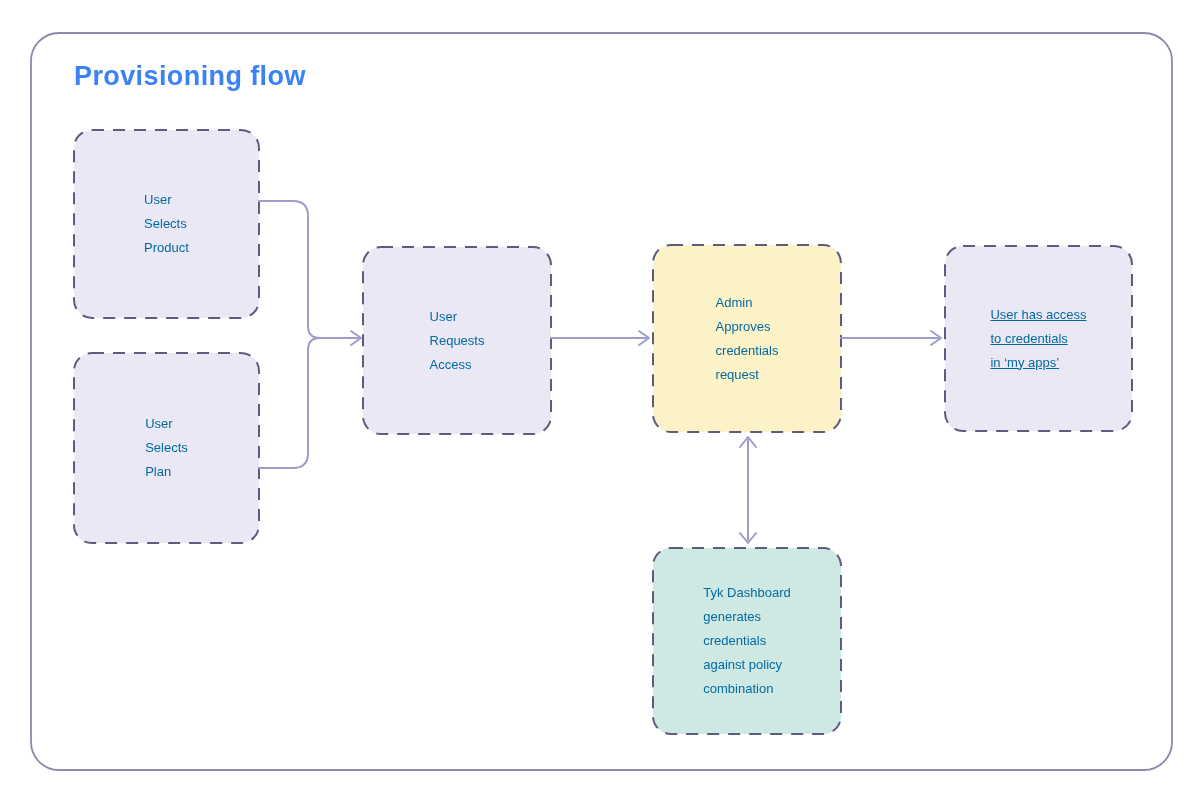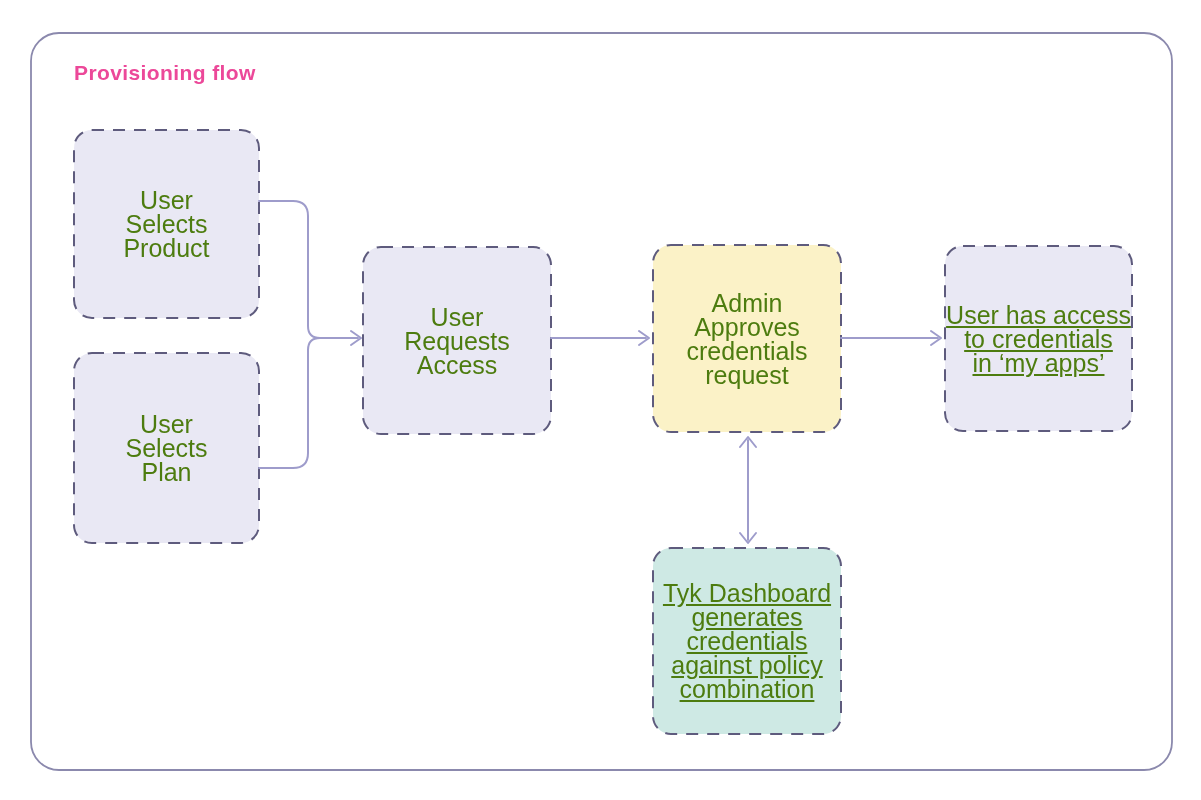--- a/index.html
+++ b/index.html
@@ -19,43 +19,43 @@
     position: absolute;
     left: 0;
     top: 0;
     width: 1201px;
     height: 800px;
   }
   .diagram-title {
     position: absolute;
     left: 74px;
     top: 61px;
-    font-size: 21px;
+    font-size: 27px;
     font-weight: 700;
     letter-spacing: 0.4px;
-    color: #ec4899;
+    color: #3b82f6;
   }
   .node-label {
     position: absolute;
     display: flex;
     align-items: center;
     justify-content: center;
-    text-align: center;
+    text-align: left;
     white-space: pre-line;
-    font-size: 25px;
+    font-size: 13px;
     line-height: 24px;
-    color: #4d7c0f;
+    color: #0369a1;
     pointer-events: none;
   }
   .n-product  { left: 74px;  top: 130px; width: 185px; height: 188px; }
   .n-plan     { left: 74px;  top: 353px; width: 185px; height: 190px; }
   .n-request  { left: 363px; top: 247px; width: 188px; height: 187px; }
   .n-admin    { left: 653px; top: 245px; width: 188px; height: 187px; }
   .n-myapps   { left: 945px; top: 246px; width: 187px; height: 185px; text-decoration: underline; }
-  .n-tyk      { left: 653px; top: 548px; width: 188px; height: 186px; text-decoration: underline; }
+  .n-tyk      { left: 653px; top: 548px; width: 188px; height: 186px; }
 </style>
 </head>
 <body>
 
 <div class="stage">
 
   <svg class="diagram-svg" viewBox="0 0 1201 800" aria-hidden="true">
 
     <rect x="31" y="33" width="1141" height="737" rx="28" fill="none" stroke="#8b89ad" stroke-width="1.8"></rect>
 

